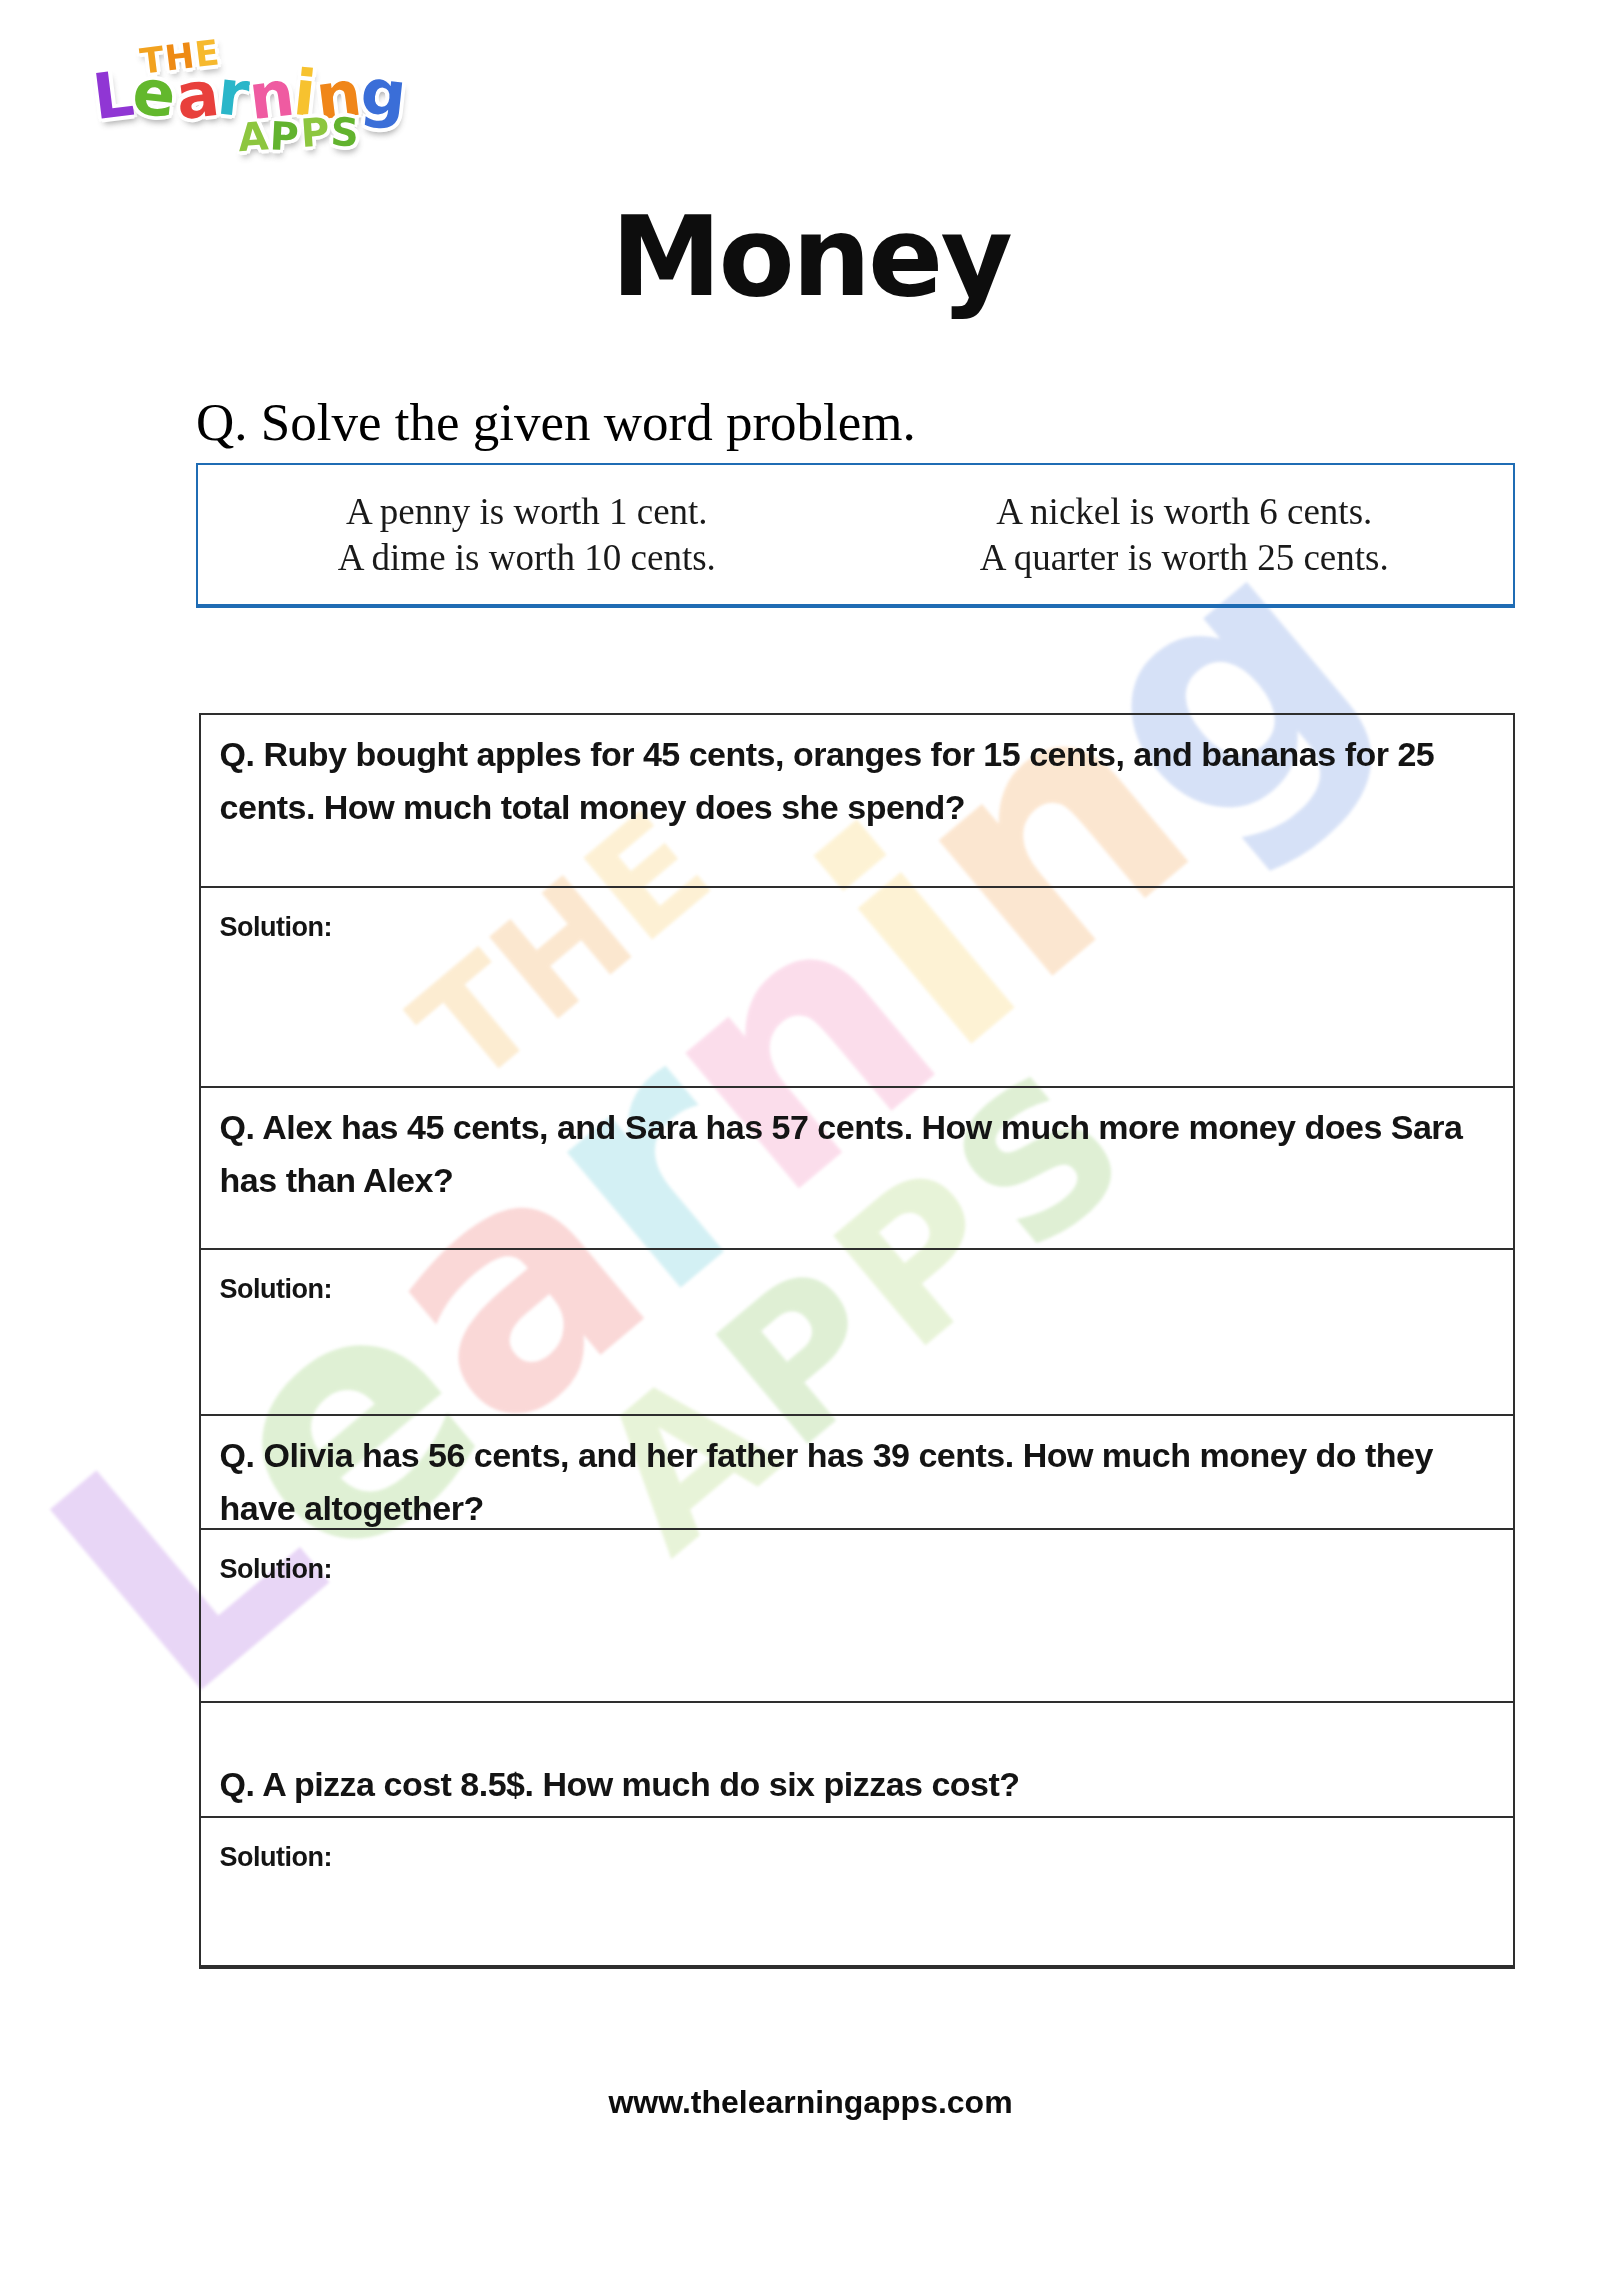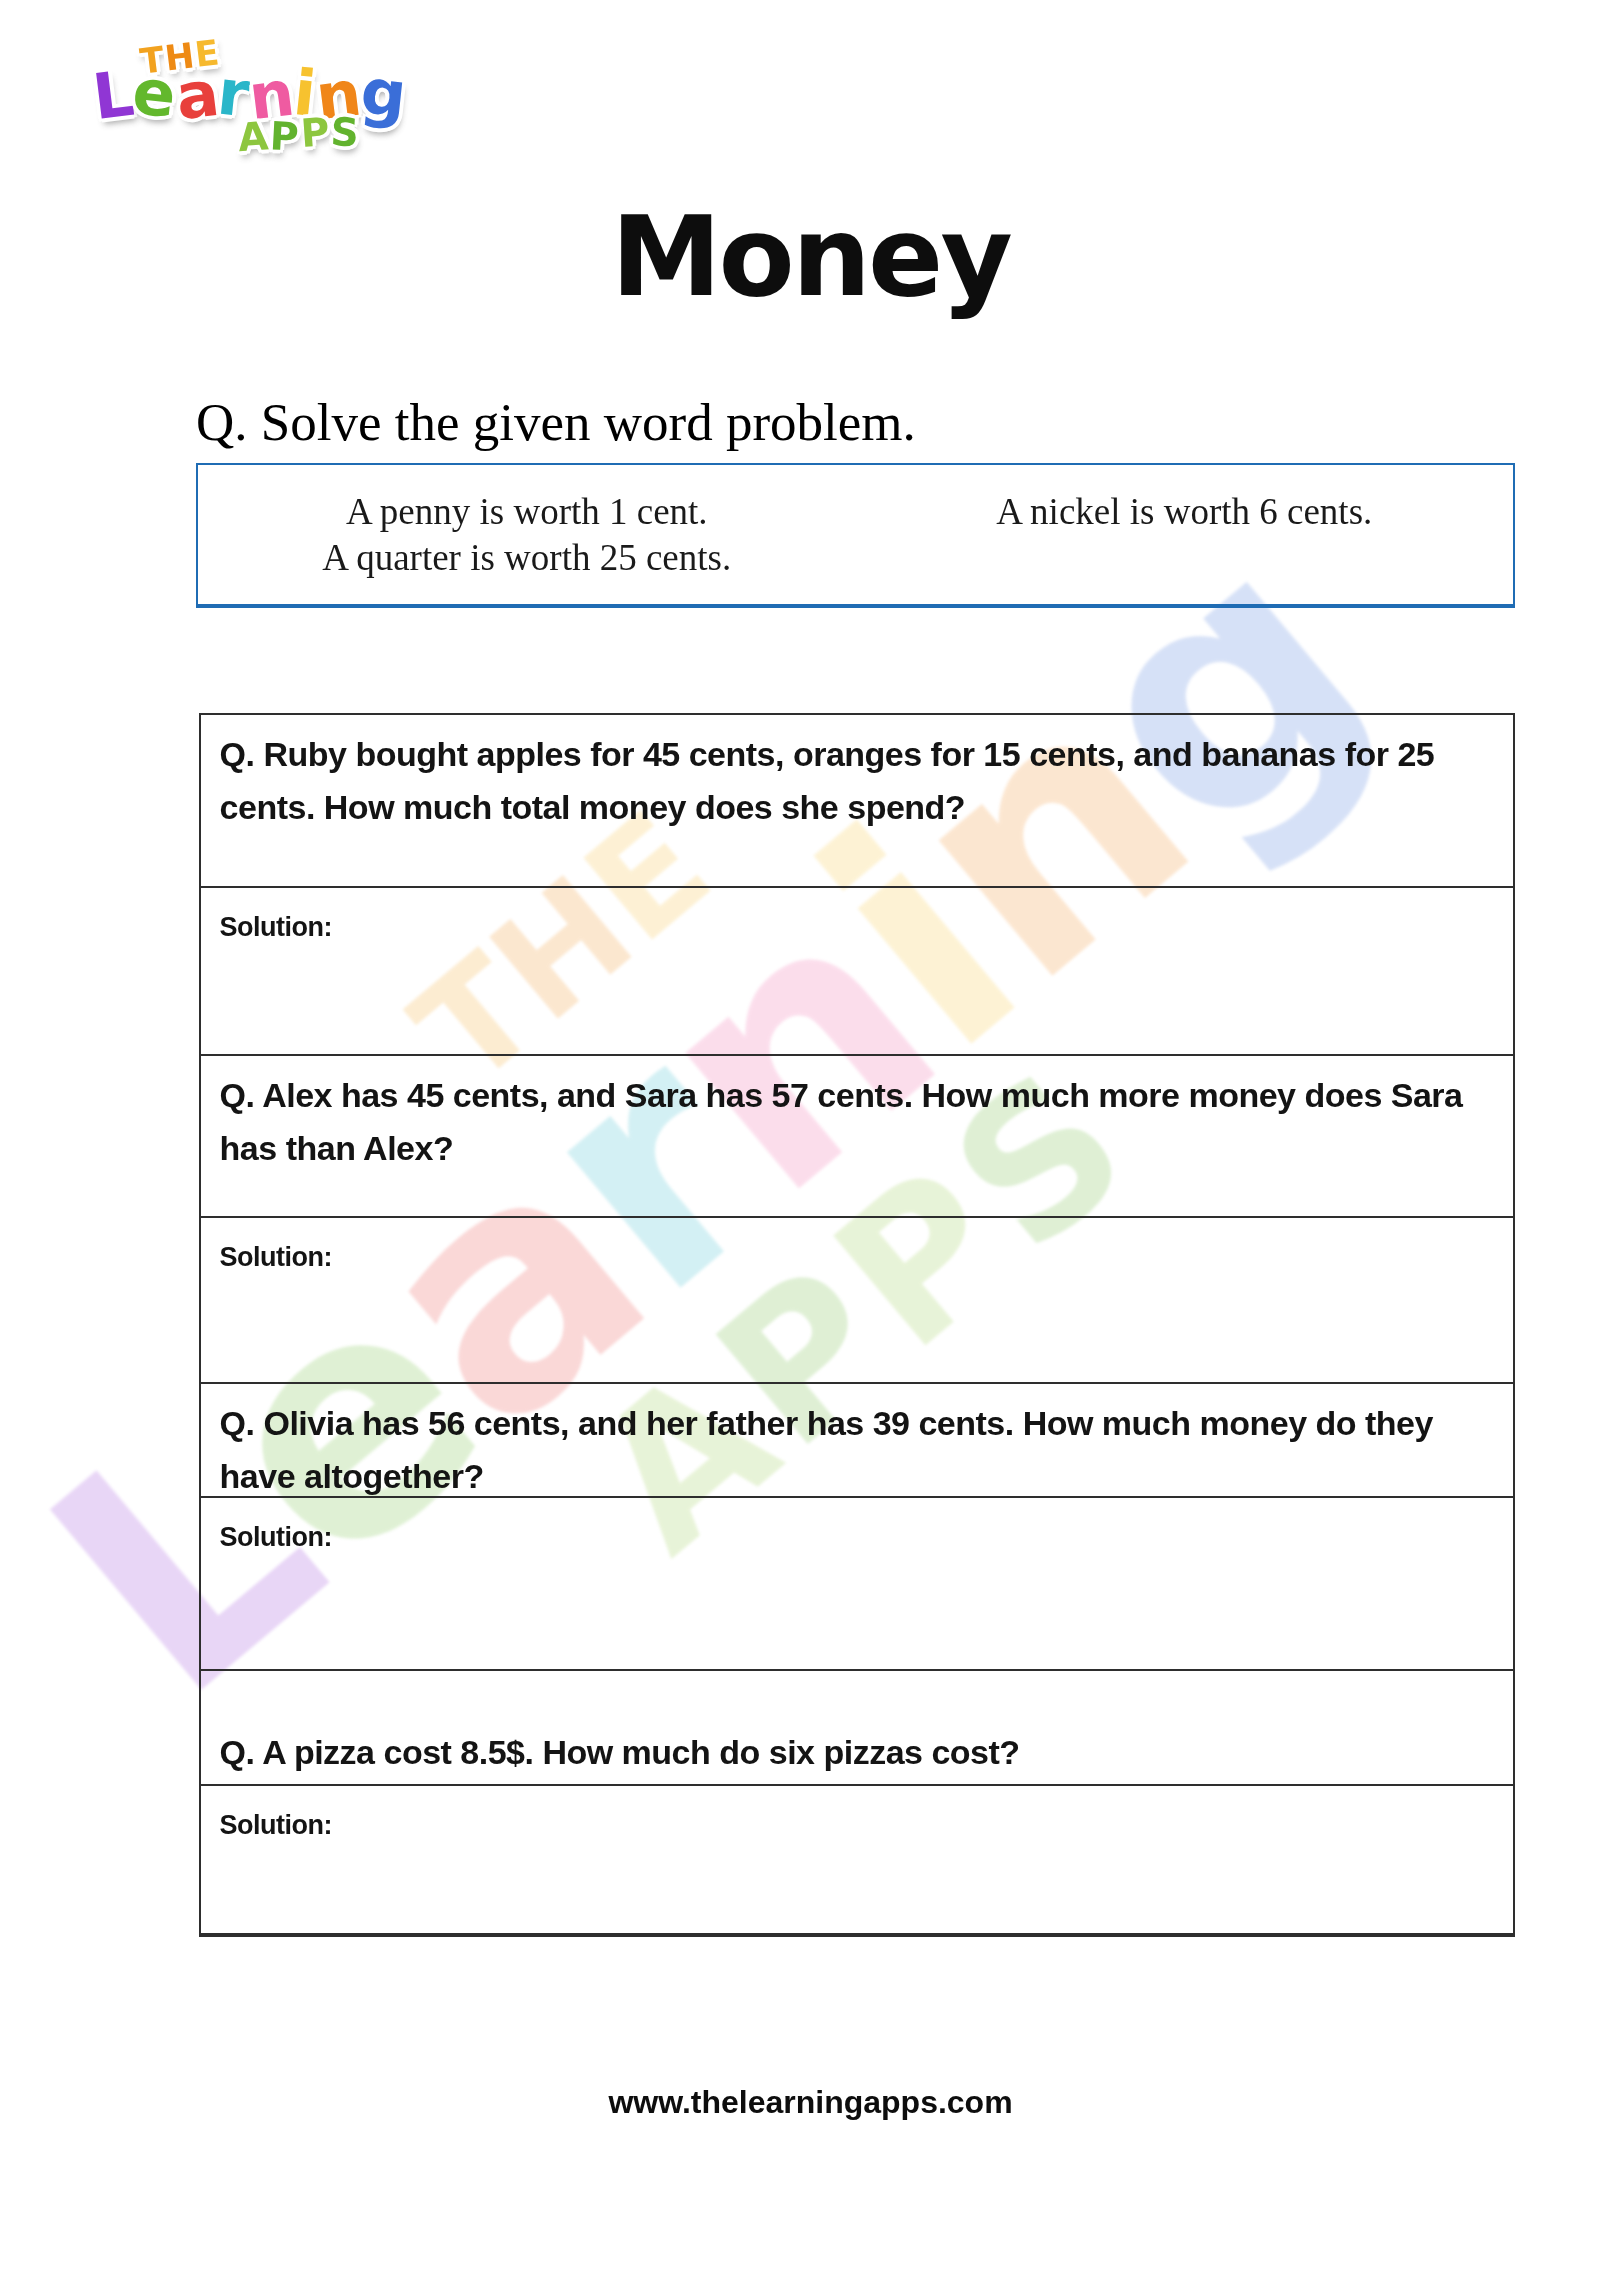--- a/index.html
+++ b/index.html
@@ -101,21 +101,21 @@
     padding:12.7px 23.5px 0 18.6px;
     font-size:34px;
     font-weight:700;
     line-height:53px;
     letter-spacing:-0.5px;
     color:#141414;
   }
   .prow:first-child { border-top:none; }
   .prow.q1 { height:171px; }
   .prow.s1 { height:168px; }
-  .prow.q2 { height:162px; }
+  .prow.q2 { height:162px;margin-top:32px; }
   .prow.s2 { height:166px; }
   .prow.q3 { height:114px; }
   .prow.s3 { height:173px; }
   .prow.q4 { height:115px; padding-top:55px; }
   .prow.s4 { height:149px; }
   .s-row  { font-size:27px; }
 
   
   .footer {
     position:absolute; left:0; top:2084px; width:100%;
@@ -138,20 +138,21 @@
     <div class="logo-apps"><span style="color: rgb(141, 198, 63);">A</span><span style="color: rgb(98, 179, 46);">P</span><span style="color: rgb(141, 198, 63);">P</span><span style="color: rgb(98, 179, 46);">S</span></div>
   </div>
 
   <h1 class="title">Money</h1>
 
   <div class="instruction">Q. Solve the given word problem.</div>
 
   <div class="info-box">
     <div>A penny is worth 1 cent.</div>
     <div>A nickel is worth 6 cents.</div>
+    <div>A dime is worth 10 cents.</div>
     <div>A quarter is worth 25 cents.</div>
   </div>
 
   <div class="watermark">
     <div class="wm-inner">
       <div class="wm-the"><span style="color: rgb(242, 162, 31);">T</span><span style="color: rgb(238, 138, 20);">H</span><span style="color: rgb(246, 185, 46);">E</span></div>
       <div class="wm-learning"><span style="color: rgb(144, 54, 212);">L</span><span style="color: rgb(99, 184, 45);">e</span><span style="color: rgb(232, 64, 60);">a</span><span style="color: rgb(42, 182, 201);">r</span><span style="color: rgb(239, 91, 161);">n</span><span style="color: rgb(247, 194, 47);">i</span><span style="color: rgb(240, 134, 25);">n</span><span style="color: rgb(58, 110, 216);">g</span></div>
       <div class="wm-apps"><span style="color: rgb(141, 198, 63);">A</span><span style="color: rgb(98, 179, 46);">P</span><span style="color: rgb(141, 198, 63);">P</span><span style="color: rgb(98, 179, 46);">S</span></div>
     </div>
   </div>

